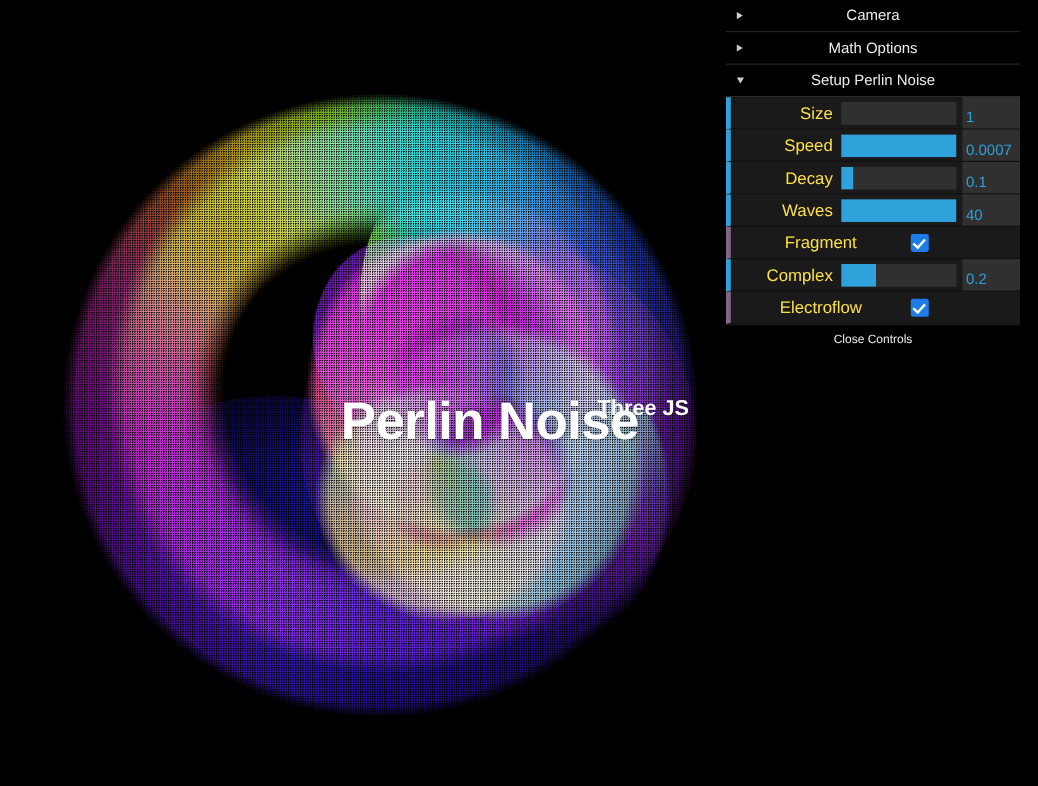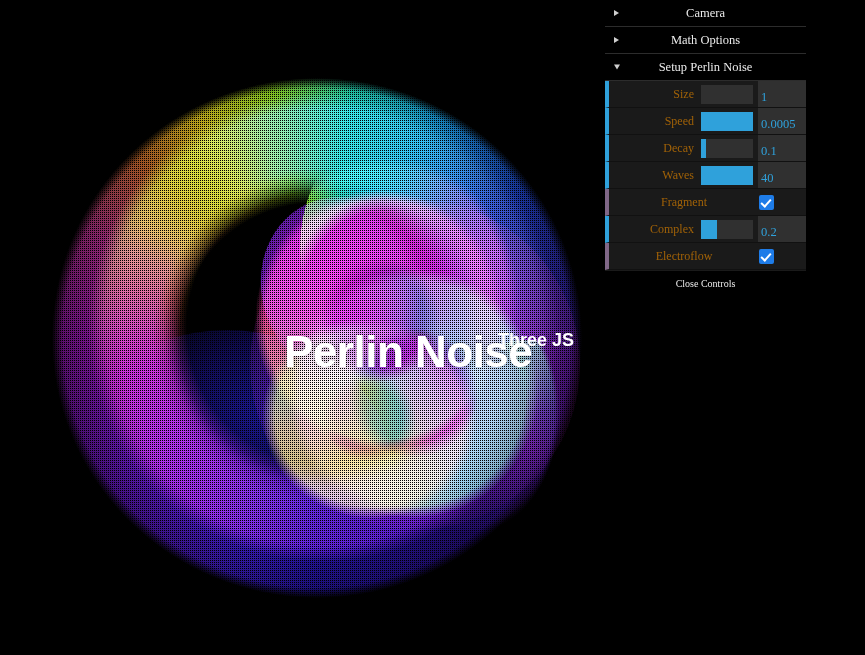--- a/index.html
+++ b/index.html
@@ -252,24 +252,24 @@
     position: absolute;
     left: 498px; top: 330px;
     font-size: 18px; font-weight: bold; color: #fff;
     white-space: nowrap;
   }
 
   
   #gui {
     position: absolute;
     left: 605px; top: 0;
-    width: 201px; height: 320px;
+    width: 245px; height: 320px;
     background: #000;
     font-size: 11px;
-    -webkit-user-select: none; user-select: none; font-family: Liberation Serif, serif;
+    -webkit-user-select: none; user-select: none;
   }
   .folder-header {
     position: relative;
     height: 27px;
     background: #000;
     border-bottom: 1px solid #2c2c2c;
     display: flex; align-items: center; justify-content: center;
     color: #ebebeb;
     font-size: 12.5px;
     cursor: pointer;
@@ -292,22 +292,22 @@
     height: 27px;
     background: #1a1a1a;
     border-bottom: 1px solid #111;
     border-left: 4px solid #2fa1db;
   }
   .row.cb { border-left-color: #806787; }
   .row .label {
     width: 92px; flex: 0 0 92px;
     display: flex; align-items: center; justify-content: flex-end;
     padding-right: 7px;
-    color: #a16207;
-    font-size: 12px;
+    color: #fde047;
+    font-size: 14px;
   }
   .row.cb .label { justify-content: center; width: 150px; flex: 0 0 150px; padding-right: 0; }
 
   .slider-wrap {
     flex: 1 1 auto;
     display: flex; align-items: center;
     padding: 0 5px 0 0;
   }
   .slider {
     position: relative;
@@ -411,21 +411,21 @@
         <div class="value">1</div>
       </div>
 
       <div class="row">
         <div class="label">Speed</div>
         <div class="slider-wrap">
           <div class="slider">
             <div class="fill" style="width: 100%;"></div>
           </div>
         </div>
-        <div class="value">0.0005</div>
+        <div class="value">0.0007</div>
       </div>
 
       <div class="row">
         <div class="label">Decay</div>
         <div class="slider-wrap">
           <div class="slider">
             <div class="fill" style="width: 10%;"></div>
           </div>
         </div>
         <div class="value">0.1</div>

